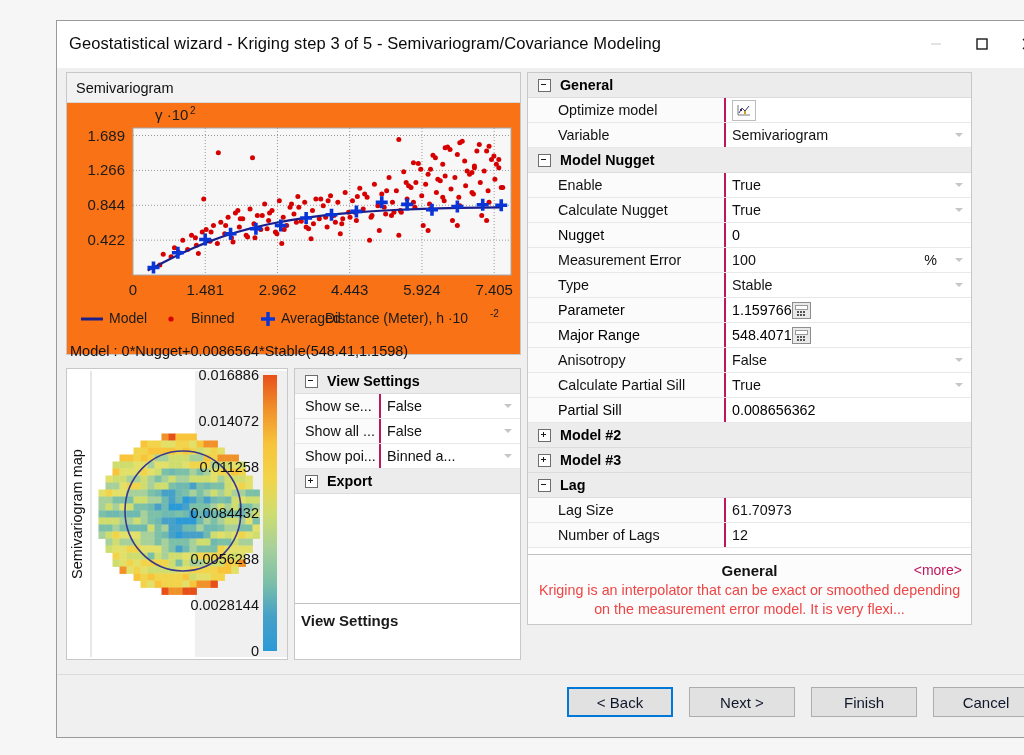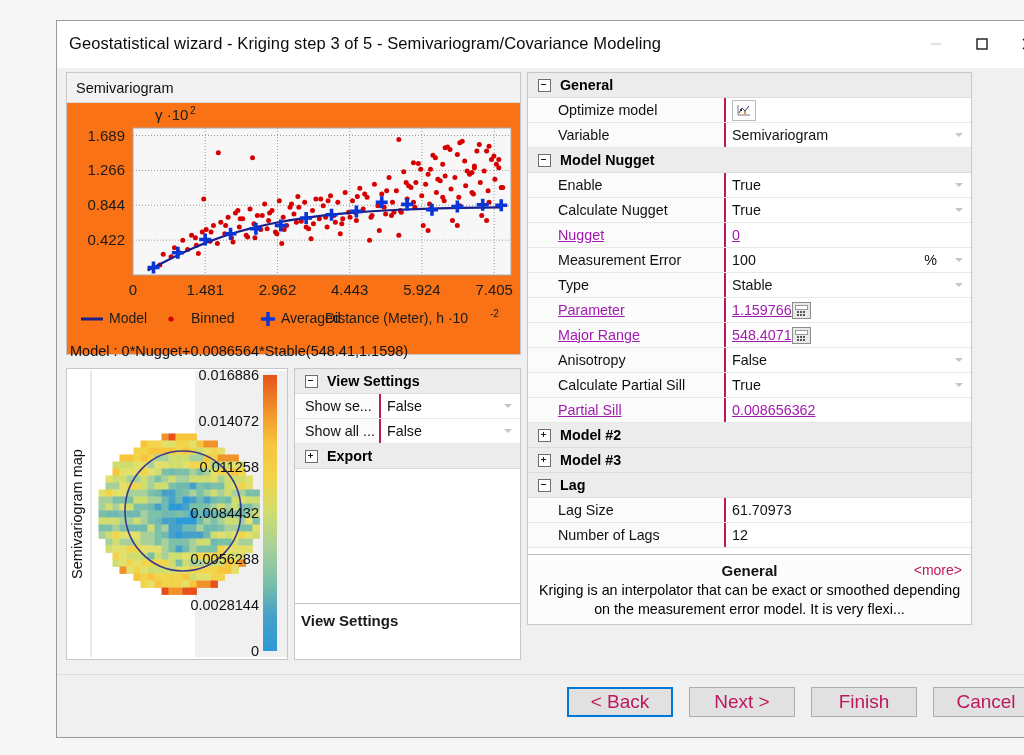--- a/index.html
+++ b/index.html
@@ -103,21 +103,21 @@
   .pg-name{
     width:195px;flex:0 0 auto;padding-left:30px;box-sizing:border-box;
     display:flex;align-items:center;background:#fbfbfb;
     border-right:2px solid #be185d;
     overflow:hidden;white-space:nowrap;
   }
   .pg-val{
     flex:1;display:flex;align-items:center;padding-left:6px;
     background:#ffffff;position:relative;overflow:hidden;white-space:nowrap;
   }
-  .pg-dim{color:#a21caf;text-decoration:underline;}
+  .pg-dim{color:#000000;}
   .pg-dropdown{
     width:24px;flex:0 0 auto;display:flex;align-items:center;justify-content:center;
     background:#fff;
   }
   .caret{
     width:0;height:0;border-left:4px solid transparent;border-right:4px solid transparent;
     border-top:4px solid #c6c6c6;
   }
   .unit{margin-left:auto;padding-right:10px;color:#111;}
   .calcbtn{
@@ -140,31 +140,31 @@
     display:flex;flex-direction:column;text-align:center;
   }
   .right-grid{flex:1;overflow:hidden;}
   .right-grid .pg-name{width:198px;}
   .right-desc{
     border-top:1px solid #c0c0c0;background:#fcfcfc;height:70px;flex:0 0 auto;
     padding:7px 8px 0 8px;box-sizing:border-box;position:relative;
   }
   .rd-title{font-size:15px;font-weight:bold;color:#111;}
   .rd-more{position:absolute;right:9px;top:7px;font-size:14px;color:#be185d;}
-  .rd-body{font-size:14.3px;color:#000000;line-height:19px;margin-top:2px;}
+  .rd-body{font-size:14.3px;color:#ef4444;line-height:19px;margin-top:2px;}
 
   
   .footer{
     position:absolute;left:0;right:0;bottom:0;height:62px;
     background:#f0f0f0;border-top:1px solid #dcdcdc;
   }
   .btnrow{position:absolute;right:12px;top:12px;display:flex;gap:16px;}
   .wbtn{
     width:106px;height:30px;background:#e1e1e1;border:1px solid #adadad;
-    font-size:19px;color:#be185d;display:flex;align-items:center;justify-content:center;
+    font-size:15px;color:#0f172a;display:flex;align-items:center;justify-content:center;
     box-sizing:border-box;font-family:"Liberation Sans", sans-serif;
   }
   .wbtn.default{border:2px solid #0078d7;background:#e1e1e1;}
   .grip{position:absolute;right:4px;bottom:4px;width:12px;height:12px;}
   .grip i{position:absolute;width:2px;height:2px;background:#b3b3b3;}
 
   
   .ax-lbl{font-family:"Liberation Sans", sans-serif;font-size:15px;fill:#1a1a1a;}
   .ax-sml{font-family:"Liberation Sans", sans-serif;font-size:10px;fill:#1a1a1a;}
   .lg-lbl{font-family:"Liberation Sans", sans-serif;font-size:14px;fill:#1a1a1a;}
@@ -897,20 +897,27 @@
                     <span class="caret"></span>
                   </span>
                 </div>
                 <div class="pg-row">
                   <div class="pg-name" style="width:86px;padding-left:10px">Show all ...</div>
                   <div class="pg-val">False</div>
                   <span class="pg-dropdown">
                     <span class="caret"></span>
                   </span>
                 </div>
+                <div class="pg-row">
+                  <div class="pg-name" style="width:86px;padding-left:10px">Show poi...</div>
+                  <div class="pg-val">Binned a...</div>
+                  <span class="pg-dropdown">
+                    <span class="caret"></span>
+                  </span>
+                </div>
                 <div class="pg-cat">
                   <span class="exp plus"></span>
                   <span>Export</span>
                 </div>
               </div>
             <div class="vs-desc">
               <div class="vs-desc-title">View Settings</div>
             </div>
           </div>
         </div>

